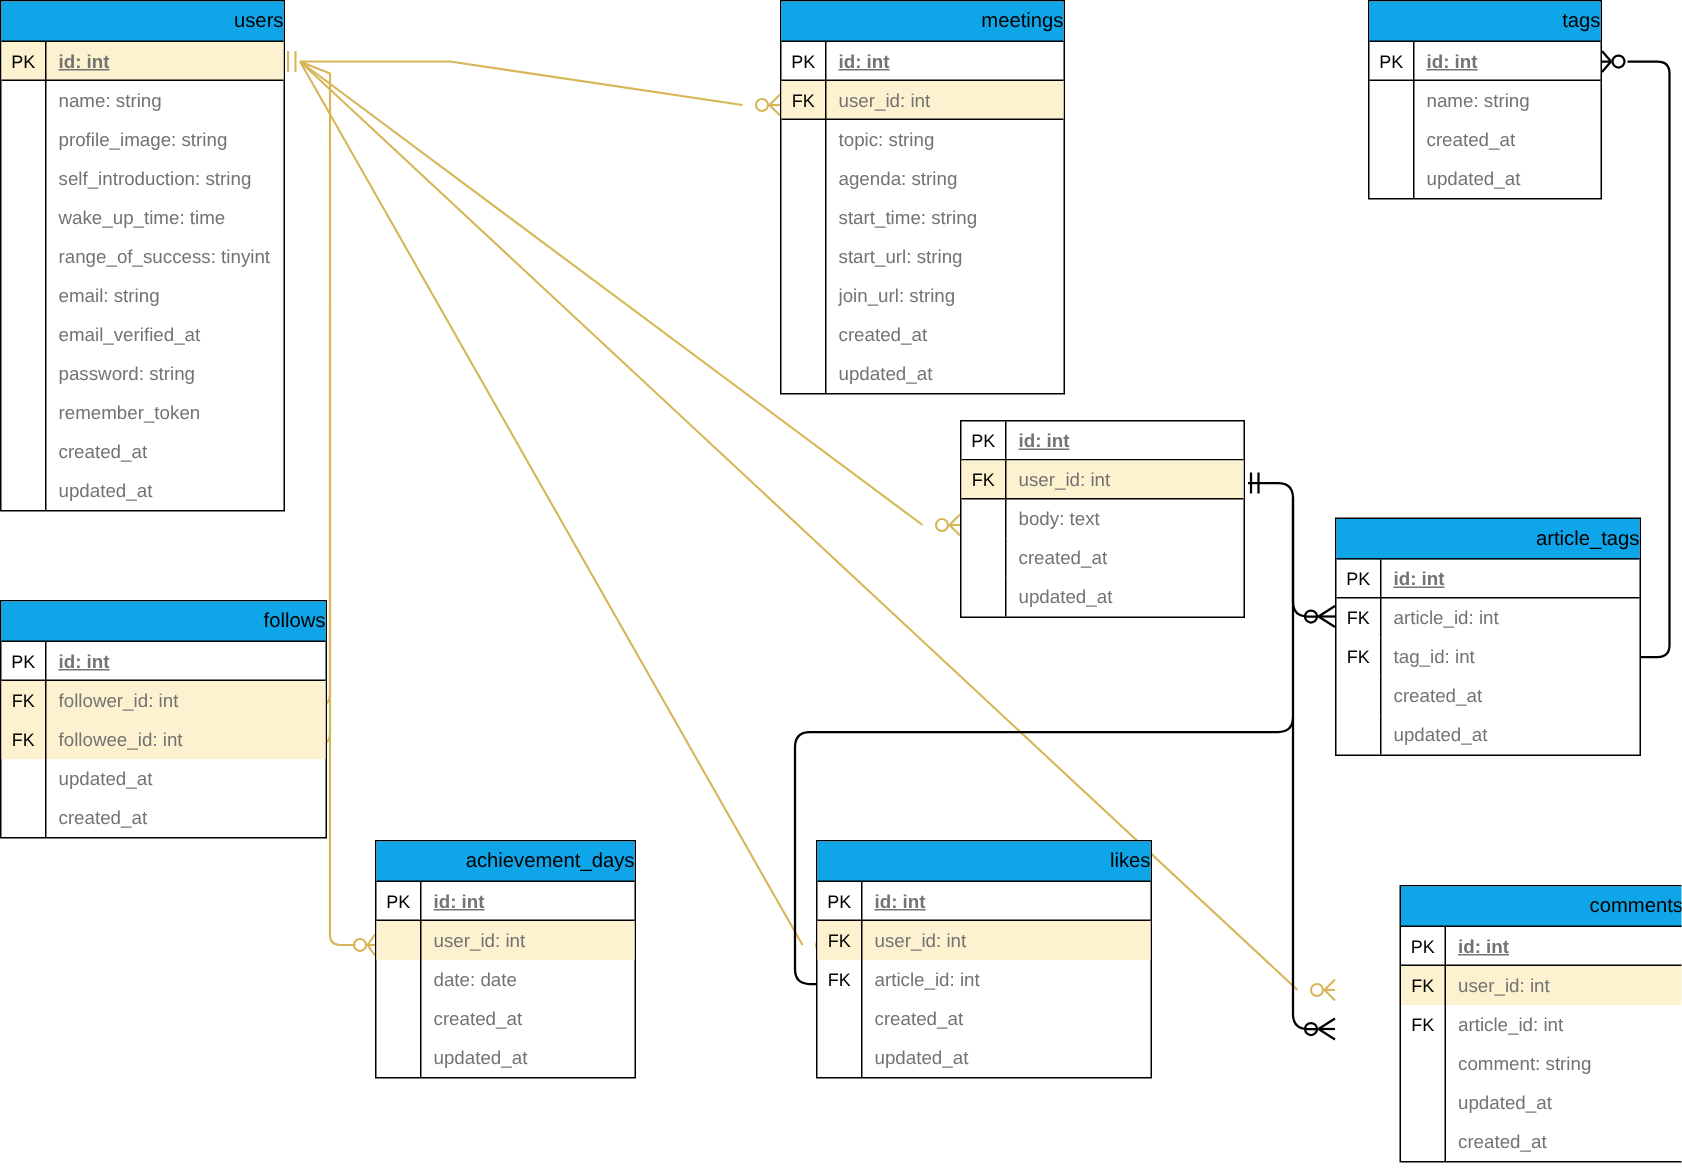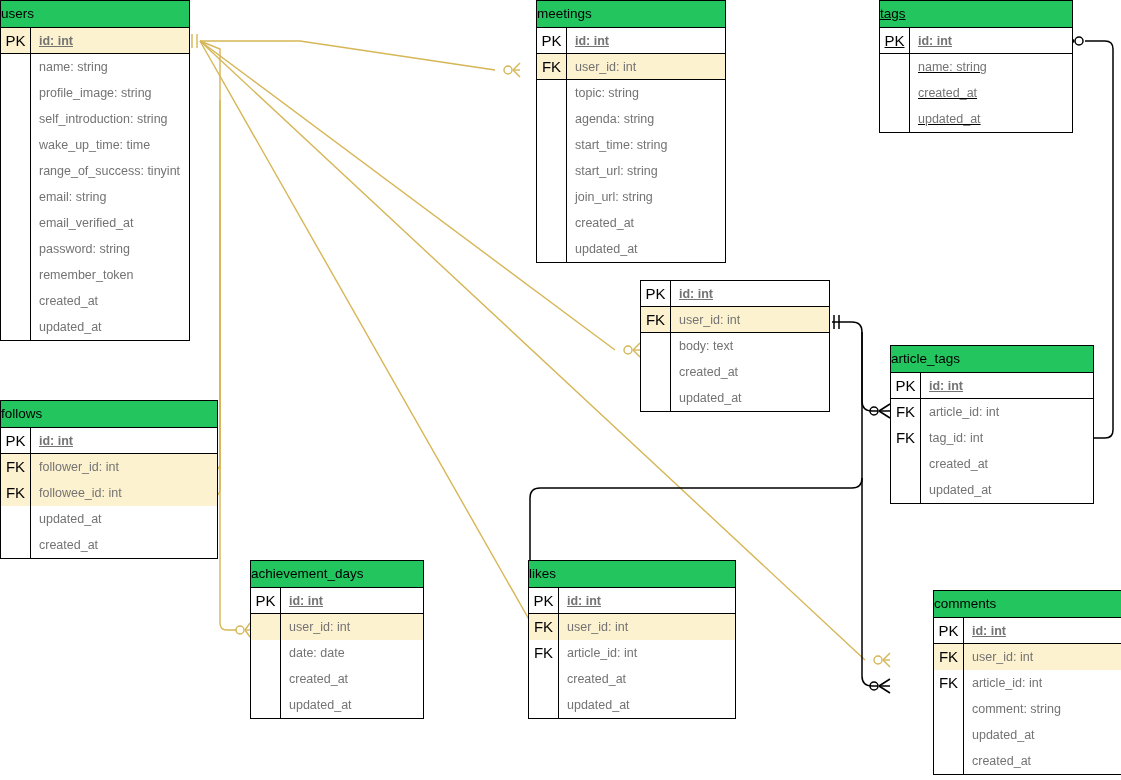--- a/index.html
+++ b/index.html
@@ -2,27 +2,27 @@
 <html><head>
 <meta charset="utf-8">
 <style>
   html,body{margin:0;padding:0;background:#ffffff;}
   body{width:1121px;height:780px;position:relative;overflow:hidden;
        font-family:"Liberation Sans","DejaVu Sans",sans-serif;}
   #canvas{position:absolute;left:0;top:0;width:1121px;height:780px;}
   svg.links{position:absolute;left:0;top:0;width:1121px;height:780px;pointer-events:none;}
 
   .table{position:absolute;box-sizing:border-box;border:1px solid #000;background:#fff;}
-  .tbl-title{height:26px;line-height:26px;text-align:left;background:#22c55e;
+  .tbl-title{height:26px;line-height:26px;text-align:right;background:#0ea5e9;
              border-bottom:1px solid #000;font-size:13.5px;color:#000;}
   .rows{position:relative;}
   .row{display:flex;height:26px;align-items:center;box-sizing:border-box;}
   .row.hl{background:#fdf2d0;}
   .row.sep{border-bottom:1px solid #000;}
-  .keycol{width:30px;flex:0 0 30px;text-align:center;font-size:15px;color:#000;
+  .keycol{width:30px;flex:0 0 30px;text-align:center;font-size:12px;color:#000;
           box-sizing:border-box;border-right:1px solid #000;height:26px;line-height:26px;}
   .namecol{flex:1 1 auto;padding-left:8px;font-size:12.5px;color:#737373;white-space:nowrap;}
   .pk .namecol{font-weight:bold;text-decoration:underline;}
 </style>
 </head>
 <body>
 
 <div id="canvas">
 
   <svg class="links" viewBox="0 0 1121 780" xmlns="http://www.w3.org/2000/svg">
@@ -193,21 +193,21 @@
           <div class="row">
             <div class="keycol"></div>
             <div class="namecol">created_at</div>
           </div>
           <div class="row">
             <div class="keycol"></div>
             <div class="namecol">updated_at</div>
           </div>
         </div>
       </div>
-      <div class="table" style="left: 520px; top: 0px; width: 190px; margin-left: 16px;">
+      <div class="table" style="left: 520px; top: 0px; width: 190px;">
         <div class="tbl-title">meetings</div>
         <div class="rows">
           <div class="row sep pk">
             <div class="keycol">PK</div>
             <div class="namecol">id:  int</div>
           </div>
           <div class="row hl sep">
             <div class="keycol">FK</div>
             <div class="namecol">user_id:  int</div>
           </div>
@@ -234,21 +234,21 @@
           <div class="row">
             <div class="keycol"></div>
             <div class="namecol">created_at</div>
           </div>
           <div class="row">
             <div class="keycol"></div>
             <div class="namecol">updated_at</div>
           </div>
         </div>
       </div>
-      <div class="table" style="left: 879px; top: 0px; width: 194px; text-decoration: underline;">
+      <div class="table" style="left: 912px; top: 0px; width: 156px;">
         <div class="tbl-title">tags</div>
         <div class="rows">
           <div class="row sep pk">
             <div class="keycol">PK</div>
             <div class="namecol">id:  int</div>
           </div>
           <div class="row">
             <div class="keycol"></div>
             <div class="namecol">name: string</div>
           </div>
@@ -354,21 +354,21 @@
           <div class="row">
             <div class="keycol"></div>
             <div class="namecol">created_at</div>
           </div>
           <div class="row">
             <div class="keycol"></div>
             <div class="namecol">updated_at</div>
           </div>
         </div>
       </div>
-      <div class="table" style="left: 528px; top: 560px; width: 208px;">
+      <div class="table" style="left: 544px; top: 560px; width: 224px;">
         <div class="tbl-title">likes</div>
         <div class="rows">
           <div class="row sep pk">
             <div class="keycol">PK</div>
             <div class="namecol">id:  int</div>
           </div>
           <div class="row hl">
             <div class="keycol">FK</div>
             <div class="namecol">user_id:  int</div>
           </div>

